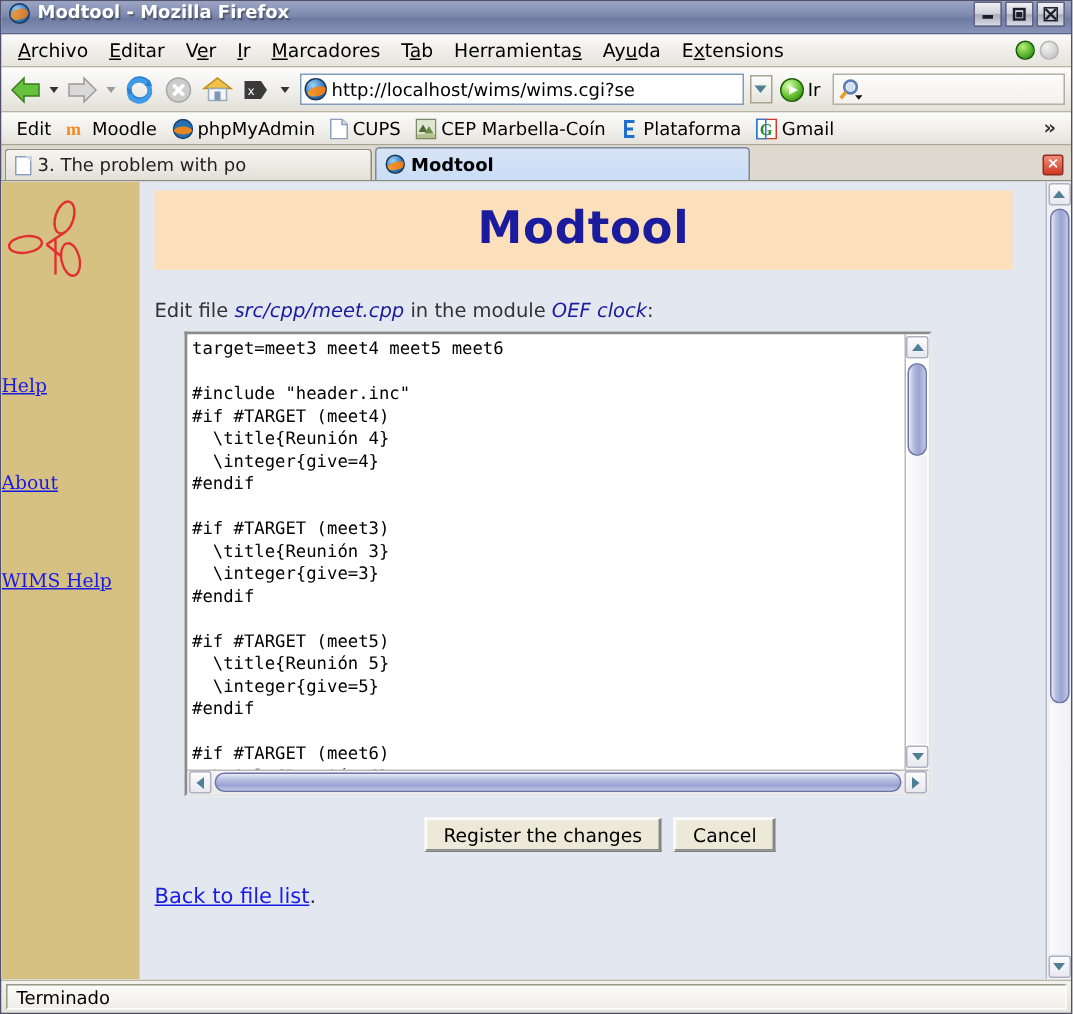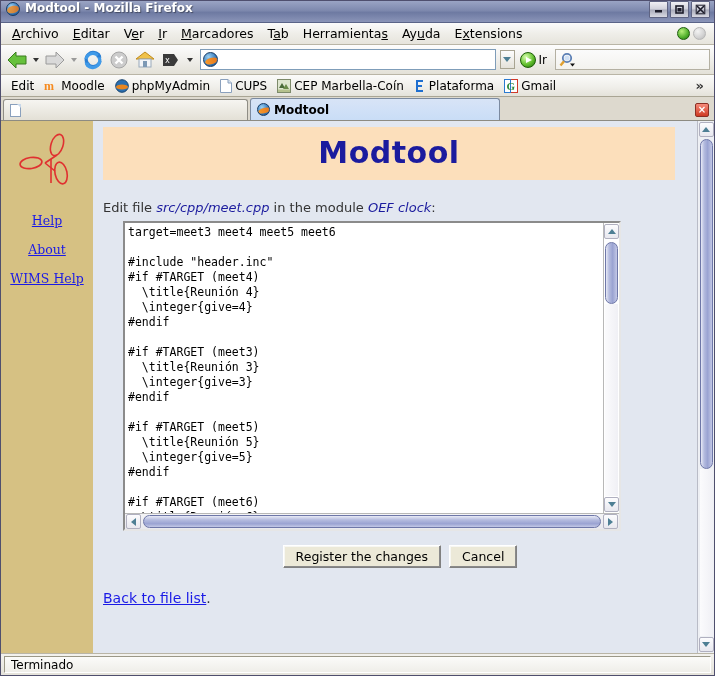--- a/index.html
+++ b/index.html
@@ -217,22 +217,23 @@
   .contentwrap {
     flex: 1 1 auto; display: flex; position: relative;
     background: #e2e7f0; overflow: hidden;
   }
   .page {
     flex: 1 1 auto; display: flex;
     background: #e2e7f0; overflow: hidden;
   }
   .sidebar {
     width: 92px; background: #d6c183; flex: 0 0 auto;
-    display:flex; flex-direction:column; align-items:center;
+    display:flex; flex-direction:column; align-items:flex-start;
     padding-top: 12px;
+    gap: 36px;
   }
   .sidebar-logo { width: 64px; height: 58px; }
   .side-link {
     margin-top: 14px; color:#1a1ae6; font-size: 12.5px;
     text-decoration: underline; font-family:"DejaVu Serif","Liberation Serif",serif;
     cursor:pointer; white-space:nowrap;
   }
   .side-link:first-of-type { margin-top: 22px; }
 
   .main {
@@ -439,20 +440,21 @@
     <div class="navicon">
       <svg width="18" height="16" viewBox="0 0 18 16">
         <path d="M1 2 L12 2 L16 8 L12 14 L1 14 Z" fill="#3a3a3a"></path>
         <text x="3" y="11" font-size="8" fill="#ffffff" font-family="monospace">x</text>
       </svg>
     </div>
     <div class="drop-caret"></div>
 
     <div class="urlbox">
       <div class="url-fav"></div>
+      <div class="url-text" title="http://localhost/wims/wims.cgi?se">http://localhost/wims/wims.cgi?se</div>
     </div>
     <div class="url-drop">
       <div style="width:0;height:0;border-left:4px solid transparent;border-right:4px solid transparent;border-top:5px solid #4e7f94;"></div>
     </div>
 
     <div class="go-btn">
       <div class="go-circle"></div>
       <span class="go-label">Ir</span>
     </div>
 
@@ -513,20 +515,21 @@
         <text x="2.5" y="11" font-size="11" font-weight="bold" fill="#2f8a3a" font-family="serif">G</text>
       </svg>
       <span class="bm-label">Gmail</span>
     </div>
     <div class="bm-chevron">»</div>
   </div>
 
   <div class="tabbar">
     <div class="tab inactive">
       <span class="tab-fav-doc"></span>
+      <span>3.  The problem with po</span>
     </div>
     <div class="tab active">
       <span class="tab-fav-globe"></span>
       <span>Modtool</span>
     </div>
     <div class="tabclose">×</div>
   </div>
 
   <div class="contentwrap">
     <div class="page">

